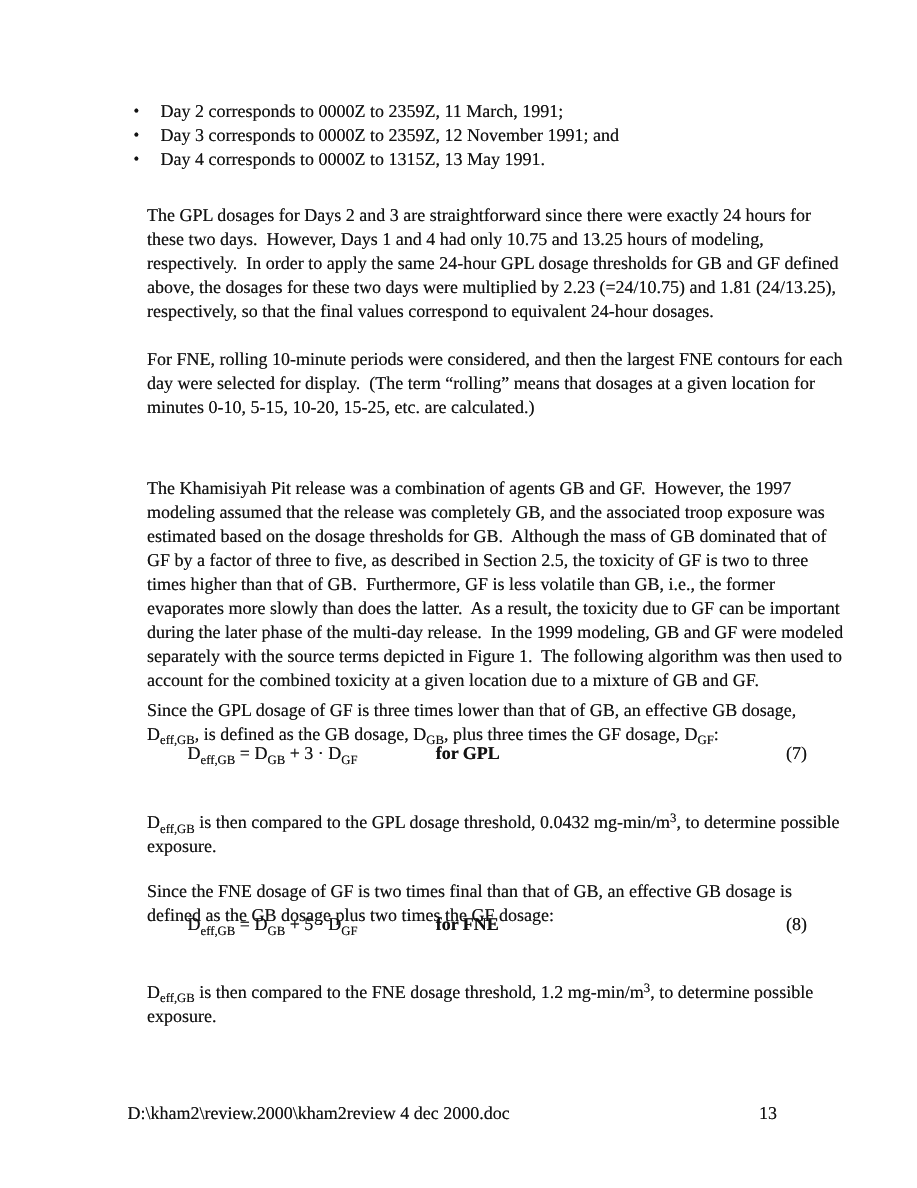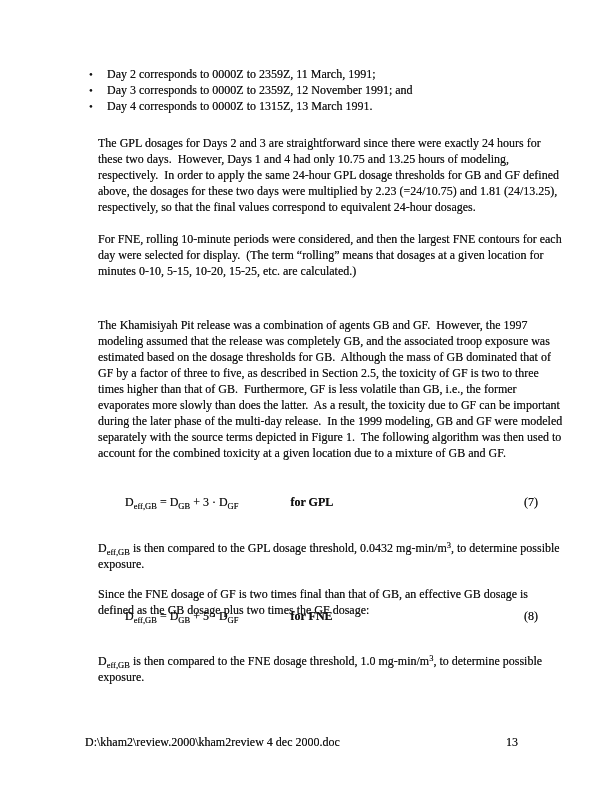--- a/index.html
+++ b/index.html
@@ -90,48 +90,49 @@
     <div class="bullet-row">
       <span class="bullet-marker">•</span>
       <span class="bullet-text">Day 2 corresponds to 0000Z to 2359Z, 11 March, 1991;</span>
     </div>
     <div class="bullet-row">
       <span class="bullet-marker">•</span>
       <span class="bullet-text">Day 3 corresponds to 0000Z to 2359Z, 12 November 1991; and</span>
     </div>
     <div class="bullet-row">
       <span class="bullet-marker">•</span>
-      <span class="bullet-text">Day 4 corresponds to 0000Z to 1315Z, 13 March 1991.</span>
+      <span class="bullet-text">Day 4 corresponds to 0000Z to 1315Z, 13 May 1991.</span>
     </div>
   </div>
 
   <p class="block para" style="top:122px">The GPL dosages for Days 2 and 3 are straightforward since there were exactly 24 hours for these two days.  However, Days 1 and 4 had only 10.75 and 13.25 hours of modeling, respectively.  In order to apply the same 24-hour GPL dosage thresholds for GB and GF defined above, the dosages for these two days were multiplied by 2.23 (=24/10.75) and 1.81 (24/13.25), respectively, so that the final values correspond to equivalent 24-hour dosages.</p>
 
   <p class="block para" style="top:218px">For FNE, rolling 10-minute periods were considered, and then the largest FNE contours for each day were selected for display.  (The term “rolling” means that dosages at a given location for minutes 0-10, 5-15, 10-20, 15-25, etc. are calculated.)</p>
 
 
   <p class="block para" style="top:304px">The Khamisiyah Pit release was a combination of agents GB and GF.  However, the 1997 modeling assumed that the release was completely GB, and the associated troop exposure was estimated based on the dosage thresholds for GB.  Although the mass of GB dominated that of GF by a factor of three to five, as described in Section 2.5, the toxicity of GF is two to three times higher than that of GB.  Furthermore, GF is less volatile than GB, i.e., the former evaporates more slowly than does the latter.  As a result, the toxicity due to GF can be important during the later phase of the multi-day release.  In the 1999 modeling, GB and GF were modeled separately with the source terms depicted in Figure 1.  The following algorithm was then used to account for the combined toxicity at a given location due to a mixture of GB and GF.</p>
 
+  <p class="block para" style="top:452px"><span>Since the GPL dosage of GF is three times lower than that of GB, an effective GB dosage, D</span><sub>eff,GB</sub><span>, is defined as the GB dosage, D</span><sub>GB</sub><span>, plus three times the GF dosage, D</span><sub>GF</sub><span>:</span></p>
 
   <div class="block equation" style="top:494px">
     <span class="eq-body"><span>D</span><sub>eff,GB</sub><span> = D</span><sub>GB</sub><span> + 3 · D</span><sub>GF</sub></span>
     <span class="eq-cond">for GPL</span>
     <span class="eq-num">(7)</span>
   </div>
 
   <p class="block para" style="top:527px"><span>D</span><sub>eff,GB</sub><span> is then compared to the GPL dosage threshold, 0.0432 mg-min/m</span><sup>3</sup><span>, to determine possible exposure.</span></p>
 
   <p class="block para" style="top:573px">Since the FNE dosage of GF is two times final than that of GB, an effective GB dosage is defined as the GB dosage plus two times the GF dosage:</p>
 
   <div class="block equation" style="top:608px">
     <span class="eq-body"><span>D</span><sub>eff,GB</sub><span> = D</span><sub>GB</sub><span> + 5 · D</span><sub>GF</sub></span>
     <span class="eq-cond">for FNE</span>
     <span class="eq-num">(8)</span>
   </div>
 
-  <p class="block para" style="top:640px"><span>D</span><sub>eff,GB</sub><span> is then compared to the FNE dosage threshold, 1.0 mg-min/m</span><sup>3</sup><span>, to determine possible exposure.</span></p>
+  <p class="block para" style="top:640px"><span>D</span><sub>eff,GB</sub><span> is then compared to the FNE dosage threshold, 1.2 mg-min/m</span><sup>3</sup><span>, to determine possible exposure.</span></p>
 
   <div class="footer">
     <span>D:\kham2\review.2000\kham2review 4 dec 2000.doc</span>
     <span>13</span>
   </div>
 
 </div>
 
 </body></html>

